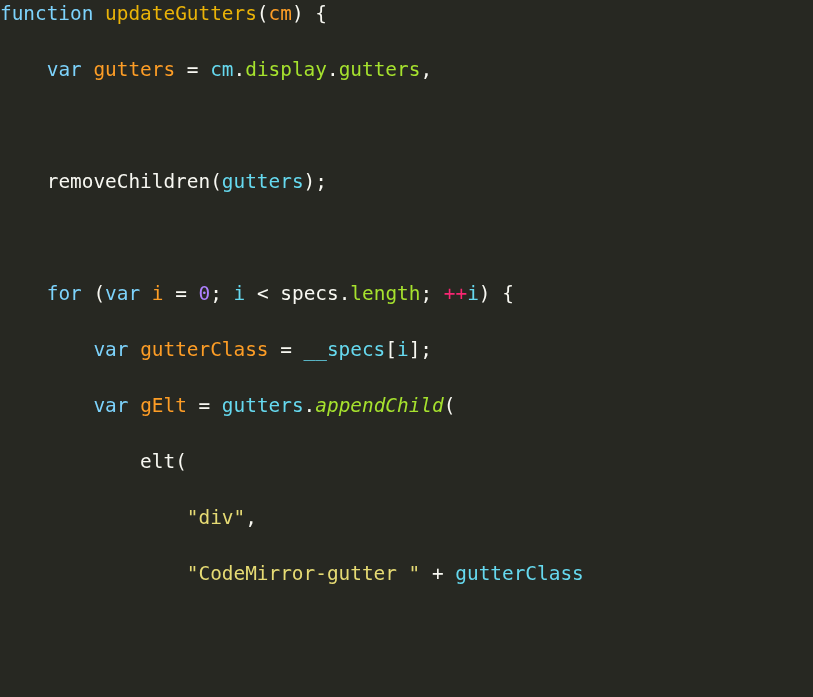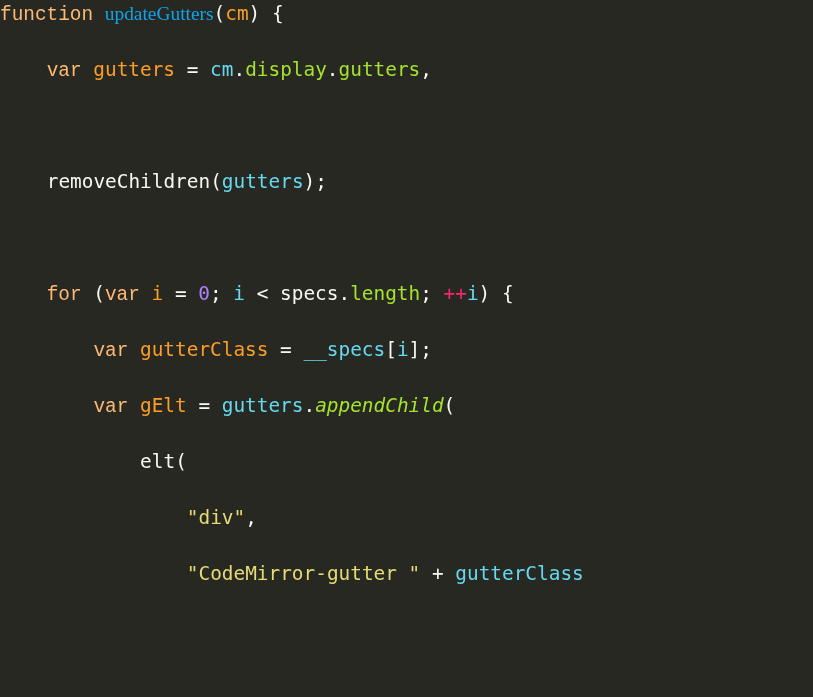--- a/index.html
+++ b/index.html
@@ -35,23 +35,23 @@
     -webkit-font-smoothing: none;
   }
   .line {
     display: block;
     height: 28px;
     white-space: pre;
     min-height: 28px;
   }
   
   .t-plain    { color: #f8f8f2; }
-  .t-keyword  { color: #fdba74; font-family: Liberation Mono, monospace; }
+  .t-keyword  { color: #7dd3fc; }
   .t-operator { color: #f92672; }
-  .t-function { color: #0ea5e9; font-family: Liberation Serif, serif; }
+  .t-function { color: #eab308; }
   .t-declvar  { color: #fd9d26; }
   .t-param    { color: #fd9d26; }
   .t-variable { color: #66d9ef; }
   .t-property { color: #a6e22e; margin-top: 39px; }
   .t-method   { color: #a6e22e; font-style: italic; }
   .t-string   { color: #e6db74; }
   .t-number   { color: #ae81ff; }
   .t-constant { color: #ae81ff; font-style: italic; }
 </style>
 </head>

